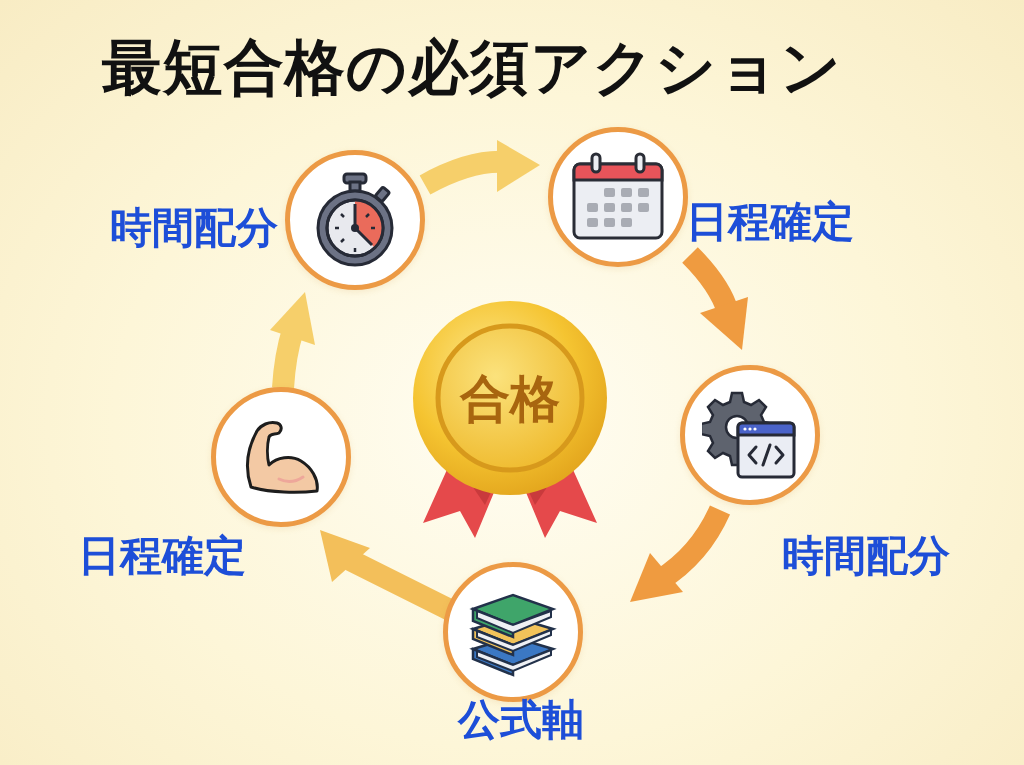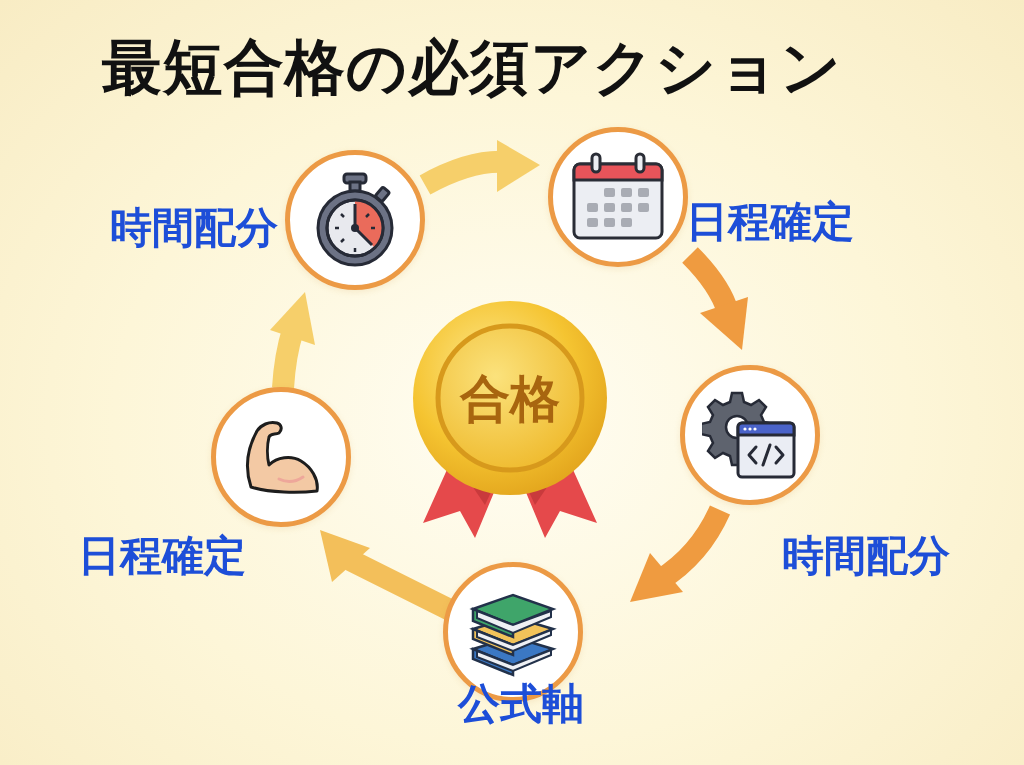--- a/index.html
+++ b/index.html
@@ -162,21 +162,21 @@
 
     <path d="M6,42 L46,30 L86,42 L46,58 Z" fill="#f2c35a" stroke="#22314a" stroke-width="2.5"></path>
     <path d="M6,42 v10 L46,68 v-10 Z" fill="#f2c35a" stroke="#22314a" stroke-width="2.5"></path>
     <path d="M10,44 v6 L46,64 L84,48 v-5 L46,58 Z" fill="#eef0f4" stroke="#22314a" stroke-width="2"></path>
 
     <path d="M6,22 L46,8 L86,22 L46,38 Z" fill="#3fa56a" stroke="#22314a" stroke-width="2.5"></path>
     <path d="M6,22 v12 L46,50 v-12 Z" fill="#3fa56a" stroke="#22314a" stroke-width="2.5"></path>
     <path d="M10,24 v7 L46,46 L84,30 v-6 L46,38 Z" fill="#eef0f4" stroke="#22314a" stroke-width="2"></path>
   </svg>
 </div>
-<div class="label" style="left:458px; top:676px;">公式軸</div>
+<div class="label" style="left:458px; top:692px;">公式軸</div>
 
 <div class="node" style="left:211px; top:387px;">
   <svg width="84" height="80" viewBox="0 0 84 80">
     <path d="M12,70 C6,52 8,32 18,14 C22,8 30,4 38,6 C42,7 44,12 40,16 C36,18 32,16 30,20 C28,28 28,40 30,48 C38,40 52,38 62,44 C72,50 80,62 78,74 C60,76 30,76 12,70 Z" fill="#f3c9a4" stroke="#1d1d1d" stroke-width="3" stroke-linejoin="round"></path>
     <path d="M40,62 Q52,68 64,60" stroke="#eea79a" stroke-width="3" fill="none" stroke-linecap="round"></path>
   </svg>
 </div>
 <div class="label" style="left:78px; top:528px;">日程確定</div>
 
 </body></html>

